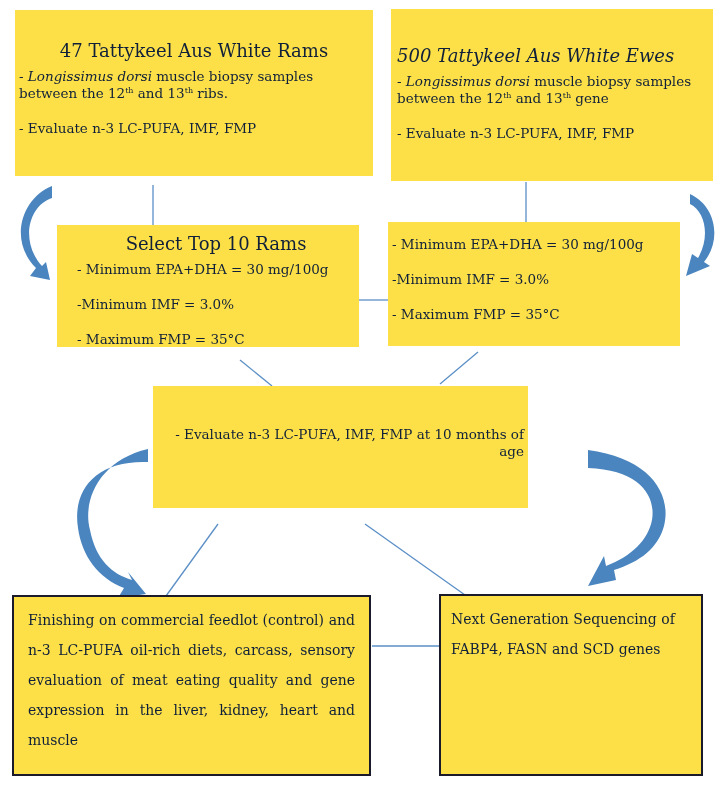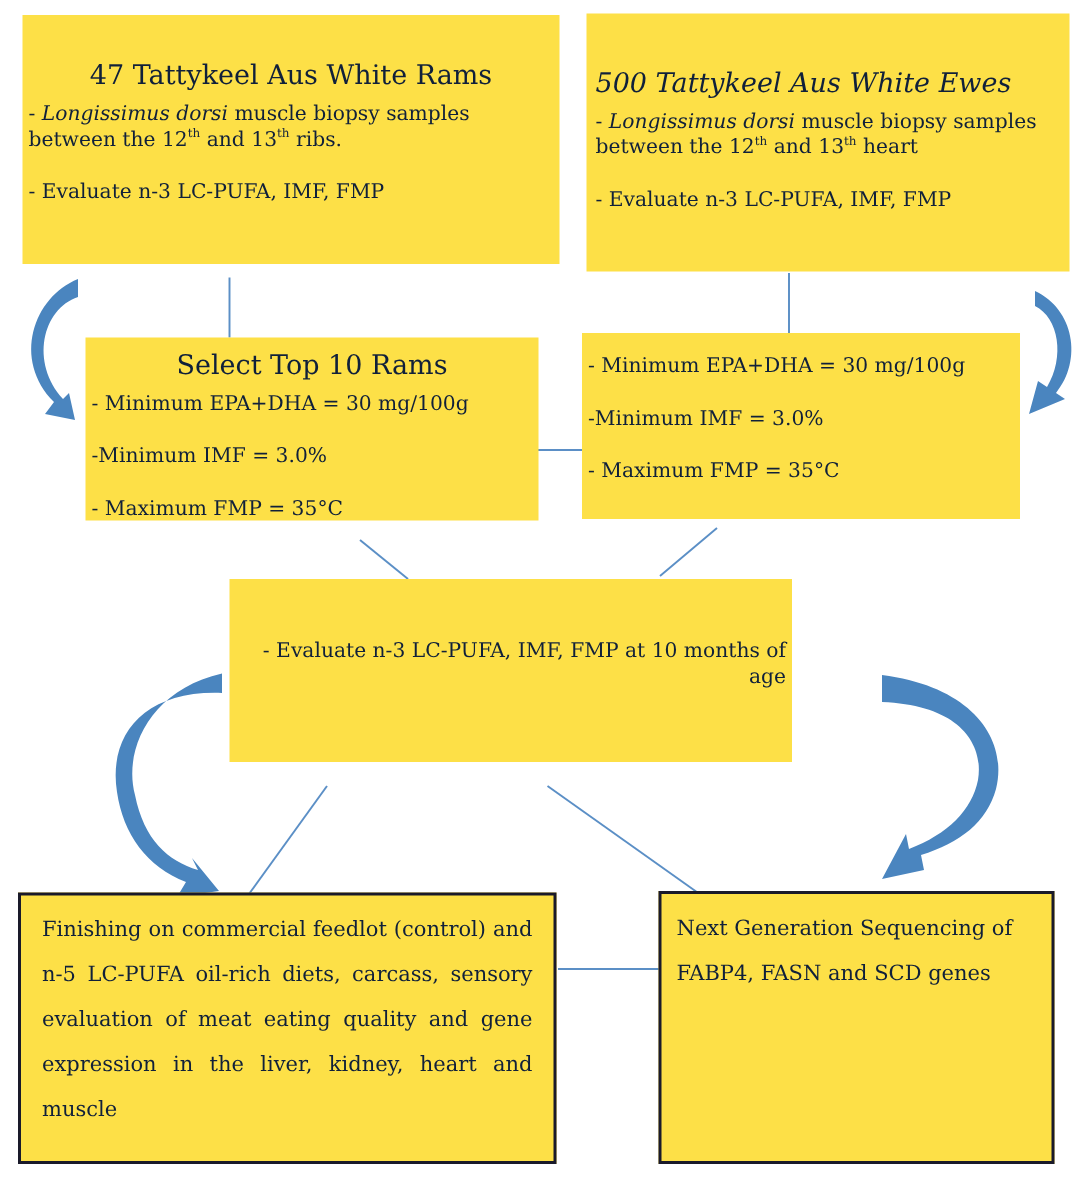--- a/index.html
+++ b/index.html
@@ -46,41 +46,41 @@
     <span>- </span><i>Longissimus dorsi</i><span> muscle biopsy samples</span><br>
     <span>between the 12</span><sup>th</sup><span> and 13</span><sup>th</sup><span> ribs.</span>
   </div>
   <div class="line gap">- Evaluate n-3 LC-PUFA, IMF, FMP</div>
 </div>
 
 <div class="box" style="left:391px; top:9px; width:322px; height:172px; padding:36px 4px 0 6px;">
   <div class="title" style="text-align:left;font-style:italic;">500 Tattykeel Aus White Ewes</div>
   <div class="line" style="margin-top:6px;">
     <span>- </span><i>Longissimus dorsi</i><span> muscle biopsy samples</span><br>
-    <span>between the 12</span><sup>th</sup><span> and 13</span><sup>th</sup><span> heart</span>
+    <span>between the 12</span><sup>th</sup><span> and 13</span><sup>th</sup><span> gene</span>
   </div>
   <div class="line gap">- Evaluate n-3 LC-PUFA, IMF, FMP</div>
 </div>
 
-<div class="box" style="left:57px; top:225px; width:302px; height:122px; padding:8px 4px 0 4px;">
+<div class="box" style="left:57px; top:225px; width:302px; height:122px; padding:8px 4px 0 20px;">
   <div class="title">Select Top 10 Rams</div>
   <div class="line" style="margin-top:6px;">- Minimum EPA+DHA = 30 mg/100g</div>
   <div class="line gap">-Minimum IMF = 3.0%</div>
   <div class="line gap">- Maximum FMP = 35°C</div>
 </div>
 
 <div class="box" style="left:388px; top:222px; width:292px; height:124px; padding:8px 4px 0 4px;">
   <div class="line" style="margin-top:6px;">- Minimum EPA+DHA = 30 mg/100g</div>
   <div class="line gap">-Minimum IMF = 3.0%</div>
   <div class="line gap">- Maximum FMP = 35°C</div>
 </div>
 
 <div class="box" style="left:153px; top:386px; width:375px; height:122px; padding:36px 4px 0 4px;">
   <div class="line" style="margin-top:4px; text-align:right;">- Evaluate n-3 LC-PUFA, IMF, FMP  at 10 months of age</div>
 </div>
 
 <div class="box outlined" style="left:12px; top:595px; width:359px; height:181px; padding:8px 14px 0 14px;">
-  <div class="just">Finishing on commercial feedlot (control) and n-5 LC-PUFA oil-rich diets, carcass, sensory evaluation of meat eating quality and gene expression in the liver, kidney, heart and muscle</div>
+  <div class="just">Finishing on commercial feedlot (control) and n-3 LC-PUFA oil-rich diets, carcass, sensory evaluation of meat eating quality and gene expression in the liver, kidney, heart and muscle</div>
 </div>
 
 <div class="box outlined" style="left:439px; top:594px; width:264px; height:182px; padding:8px 8px 0 10px;">
   <div class="just" style="text-align:left;">Next Generation Sequencing of FABP4, FASN and SCD genes</div>
 </div>
 
 </body></html>

